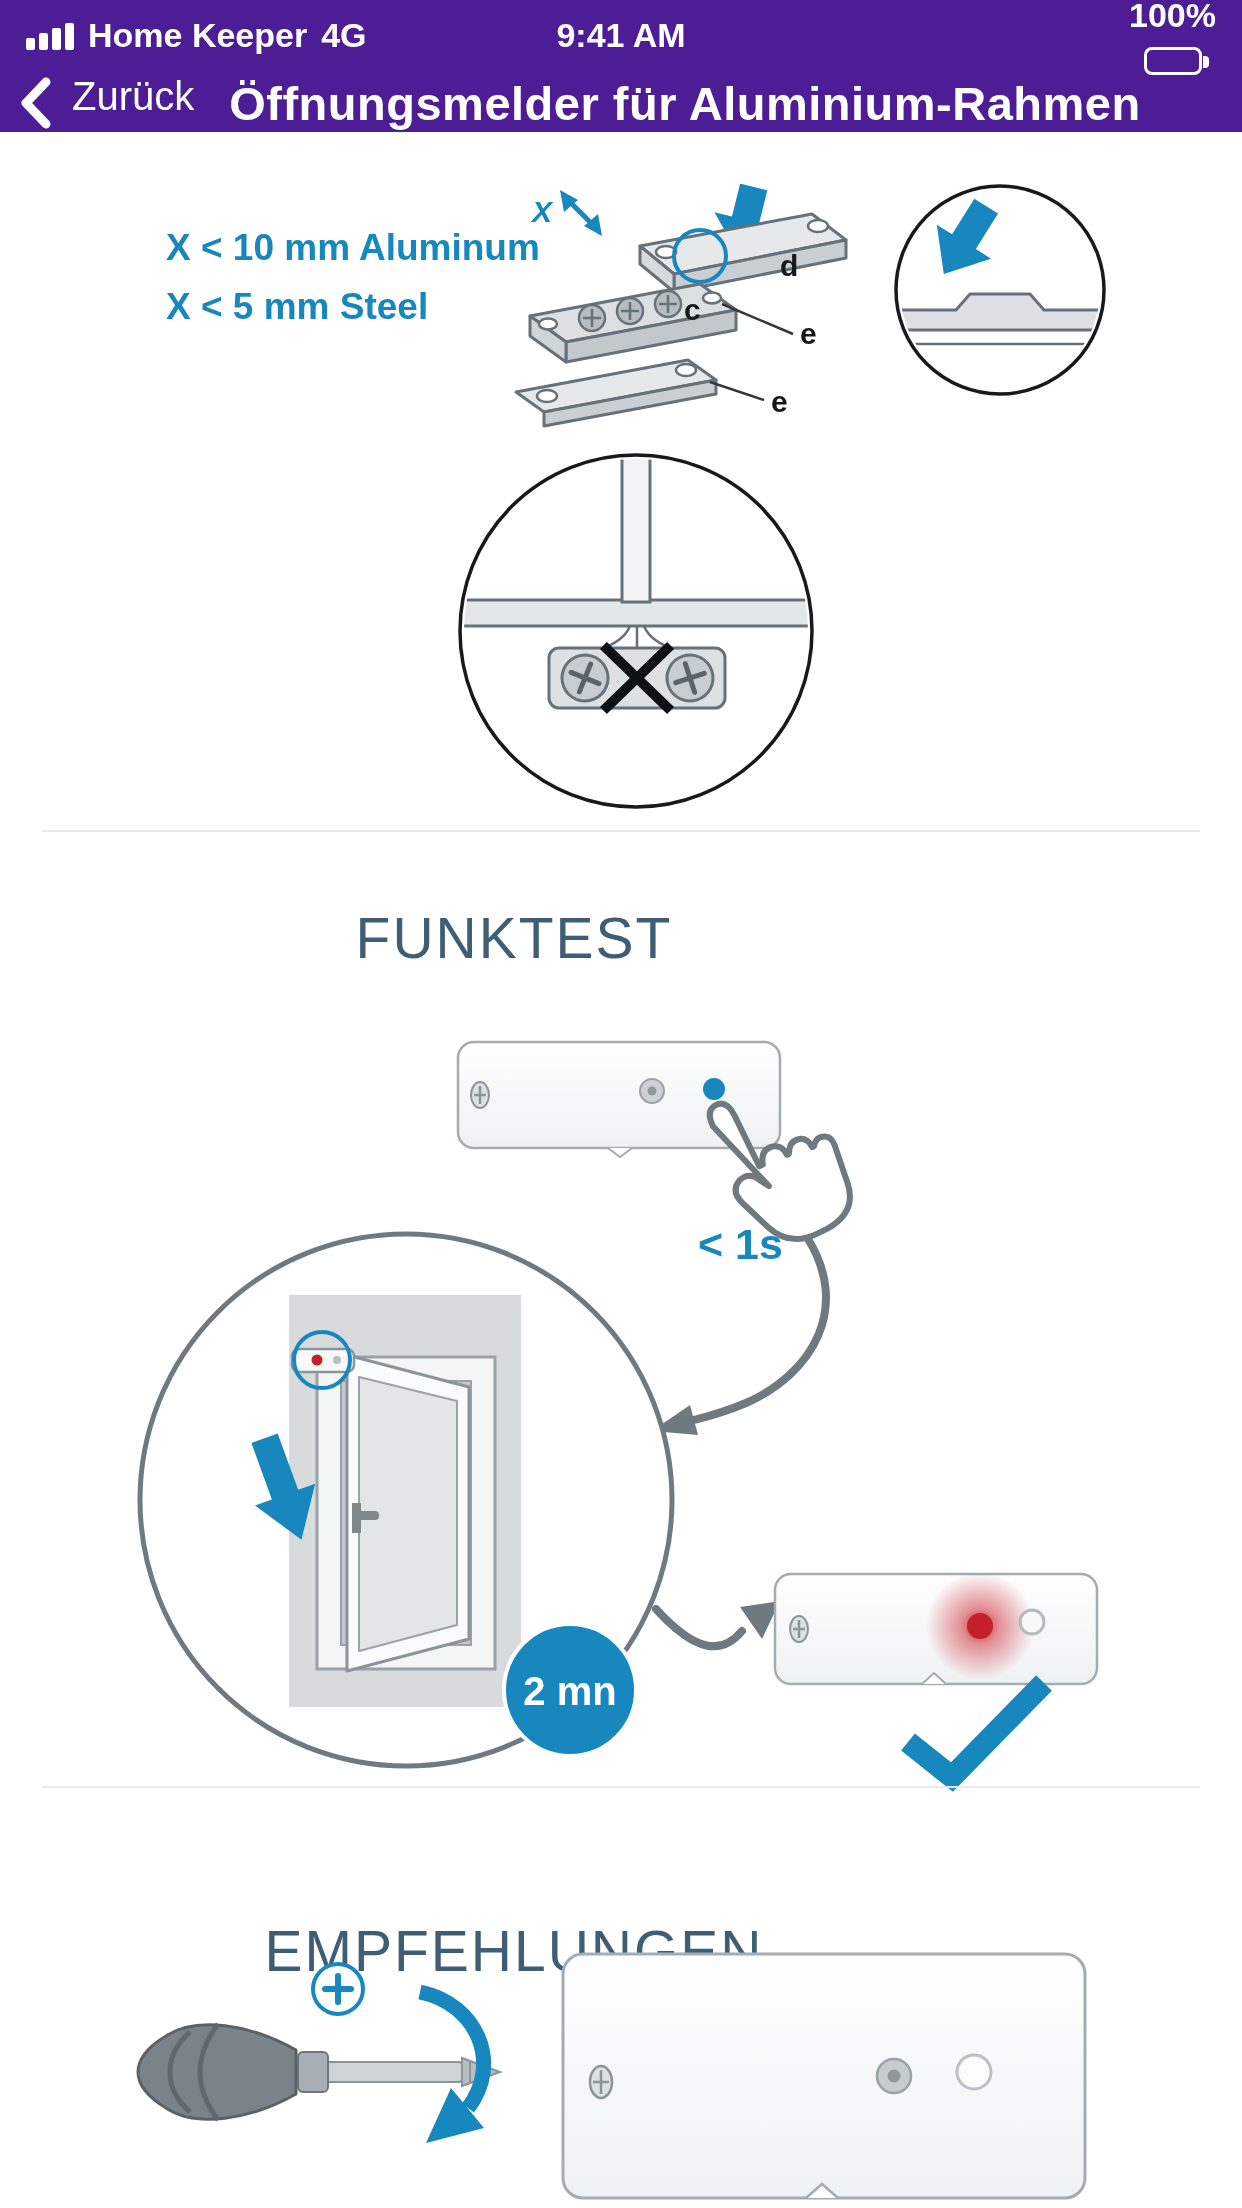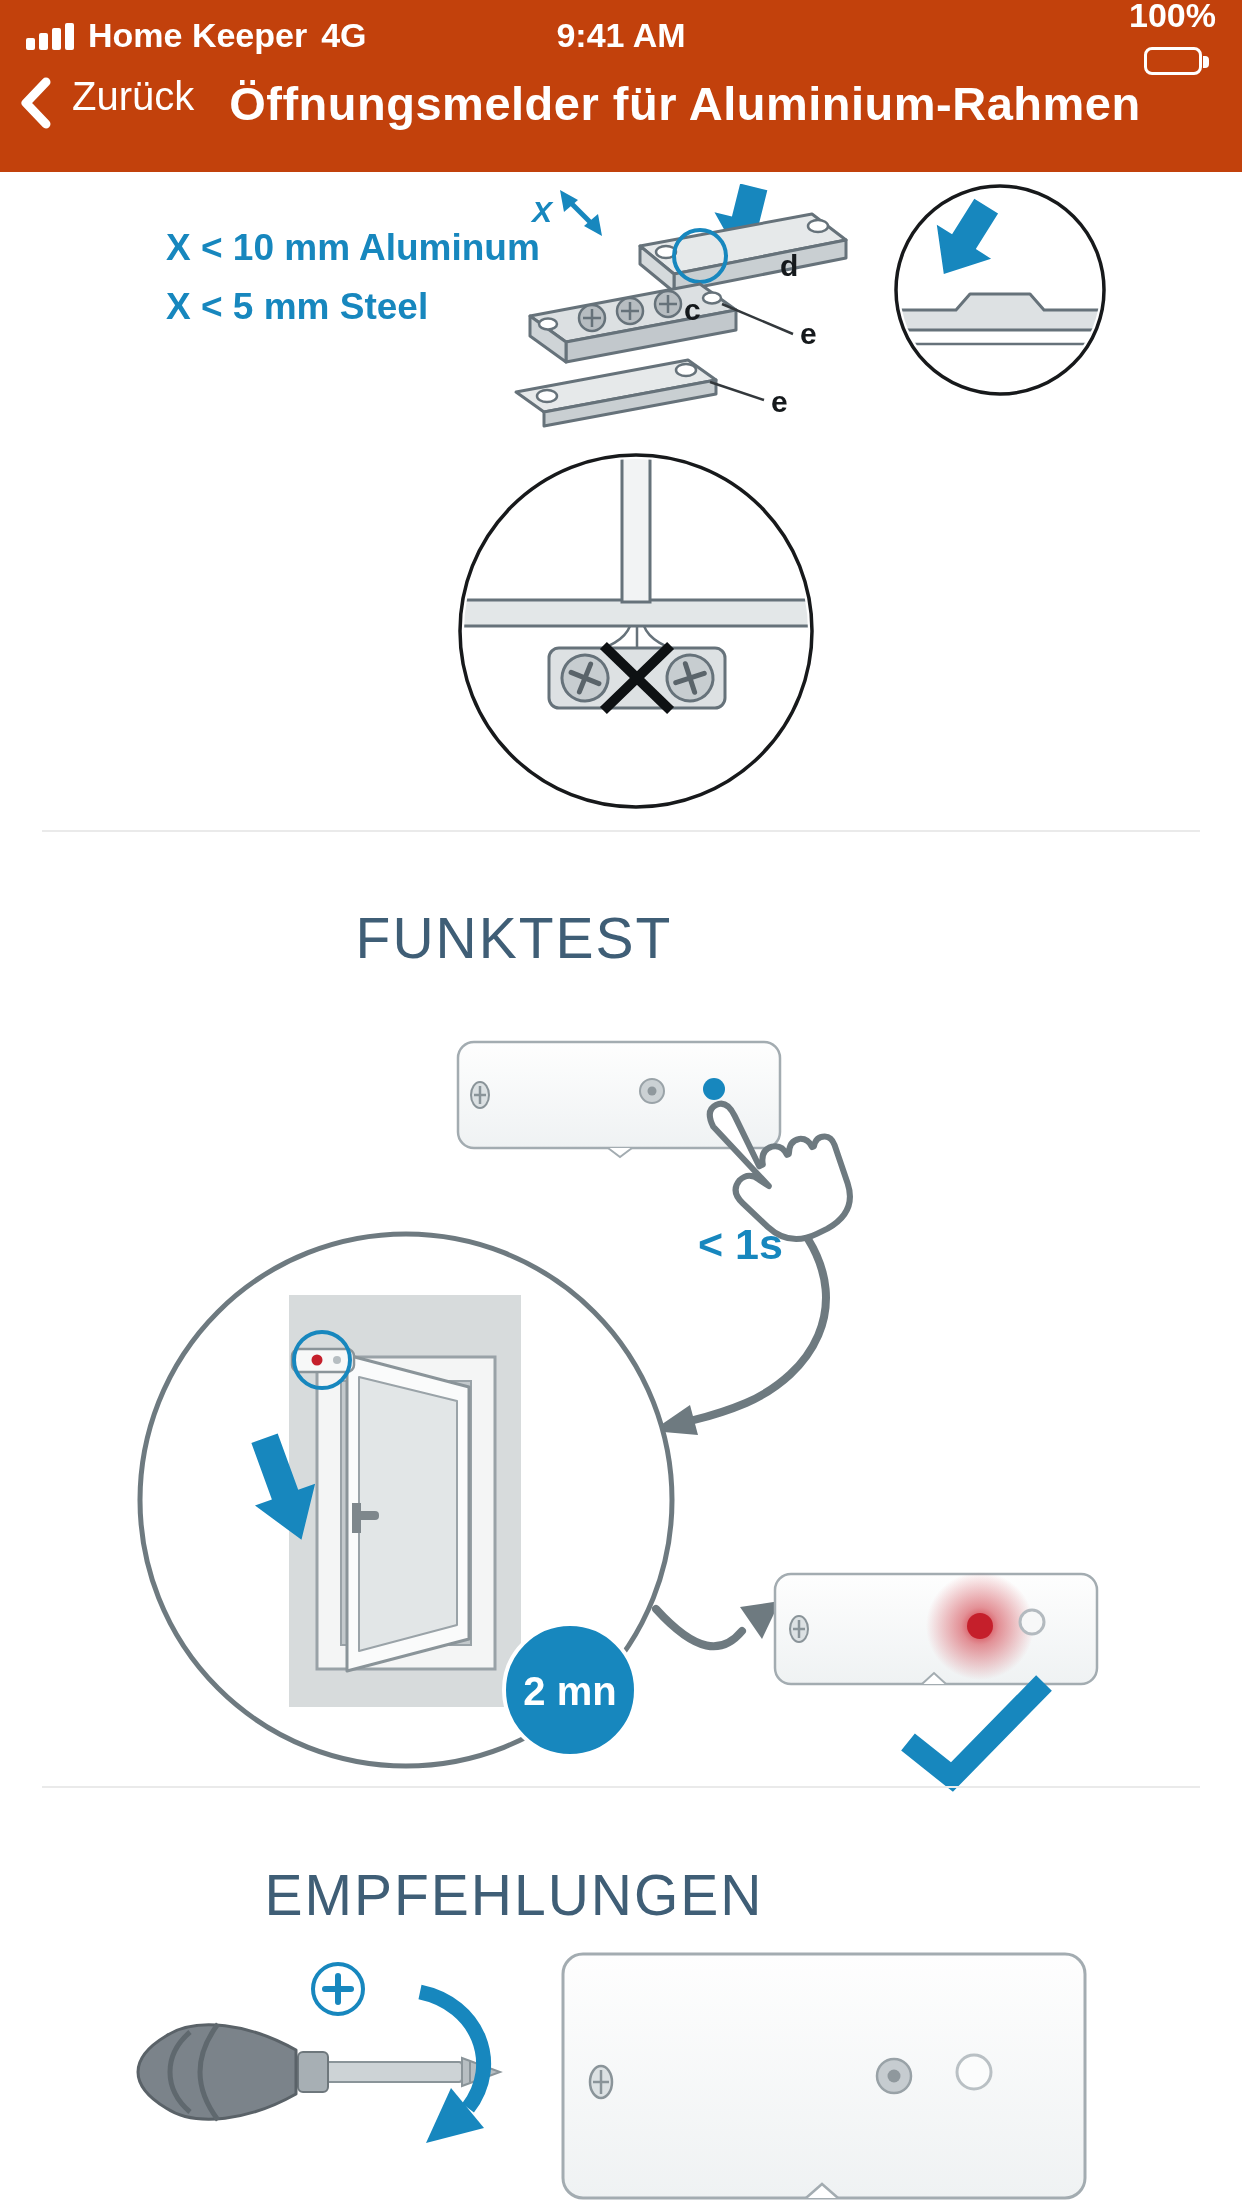--- a/index.html
+++ b/index.html
@@ -1,20 +1,20 @@
 <!DOCTYPE html>
 <html><head>
 <meta charset="utf-8">
 <style>
   * { margin:0; padding:0; box-sizing:border-box; }
   html,body { width:1242px; height:2208px; }
   body { position:relative; overflow:hidden; background:#fff; font-family:"Liberation Sans",sans-serif; }
 
   
-  .header { position:absolute; top:0; left:0; width:1242px; height:172px; background:#c2410c; color:#fff; z-index:10; }
+  .header { position:absolute; top:0; left:0; width:1242px; height:132px; background:#4c1d95; color:#fff; z-index:10; }
   .status-bar { position:relative; display:flex; align-items:center; height:60px; padding:10px 26px 0 26px; font-size:34px; font-weight:600; }
   .sb-left { display:flex; align-items:center; gap:14px; }
   .signal { display:flex; align-items:flex-end; gap:4px; height:30px; }
   .signal i { width:9px; background:#fff; border-radius:2px; display:block; }
   .signal i:nth-child(1){height:12px}.signal i:nth-child(2){height:17px}
   .signal i:nth-child(3){height:22px}.signal i:nth-child(4){height:27px}
   .sb-center { position:absolute; left:50%; transform:translateX(-50%); font-weight:700; }
   .sb-right { margin-left:auto; display:flex; align-items:center; gap:12px;flex-direction:column; }
   .battery { width:58px; height:28px; border:3px solid #fff; border-radius:8px; padding:3px; position:relative; }
   .battery .fill { width:100%; height:100%; background:#fff; border-radius:3px; }
@@ -24,21 +24,21 @@
   .back-label { font-size:40px; font-weight:400; }
   .nav-title { font-size:47px; font-weight:700; margin-left:35px; letter-spacing:.5px; white-space:nowrap; }
 
   
   .content { position:absolute; top:0; left:0; width:1242px; height:2208px; }
   .content > svg, .content > div { position:absolute; }
   .dim-note { left:166px; top:218px; color:#1787BE; font-size:37px; font-weight:700; line-height:1.6; z-index:2; }
   .divider { left:42px; width:1158px; height:2px; background:#EAEAEA; }
   #divider-1 { top:830px; } #divider-2 { top:1786px; }
   .section-heading { left:0; width:1028px; text-align:center; font-size:57px; font-weight:400; color:#3F5E76; letter-spacing:2px; }
-  #funktest-heading { top:905px; } #empf-heading { top:1862px; }
+  #funktest-heading { top:905px; } #empf-heading { top:1918px; }
   #svg-parts { top:184px; } #svg-nowire { top:450px; }
   #svg-funktest { top:1005px; } #svg-empf { top:1940px; }
   svg text { font-family:"Liberation Sans",sans-serif; }
   .part-label { font-size:30px; font-weight:700; fill:#15191C; }
   .blue-label { fill:#1787BE; font-weight:700; }
 </style>
 </head>
 <body>
 
 <div class="content">

